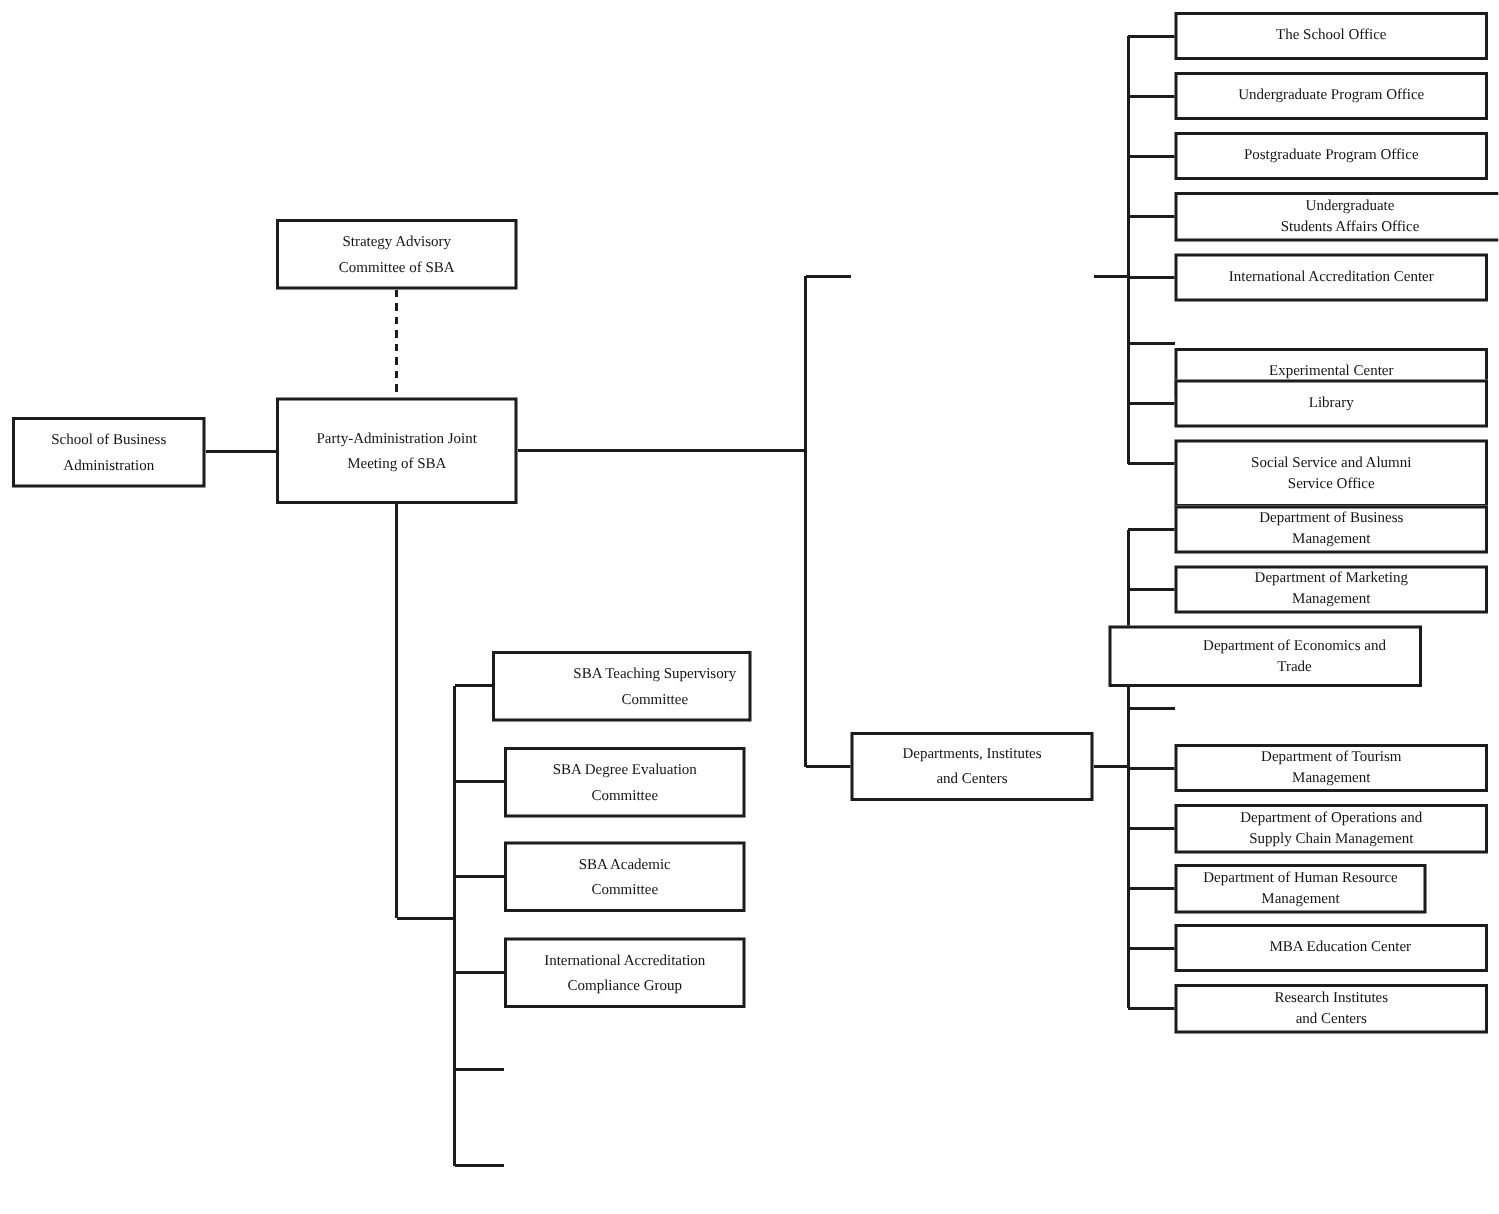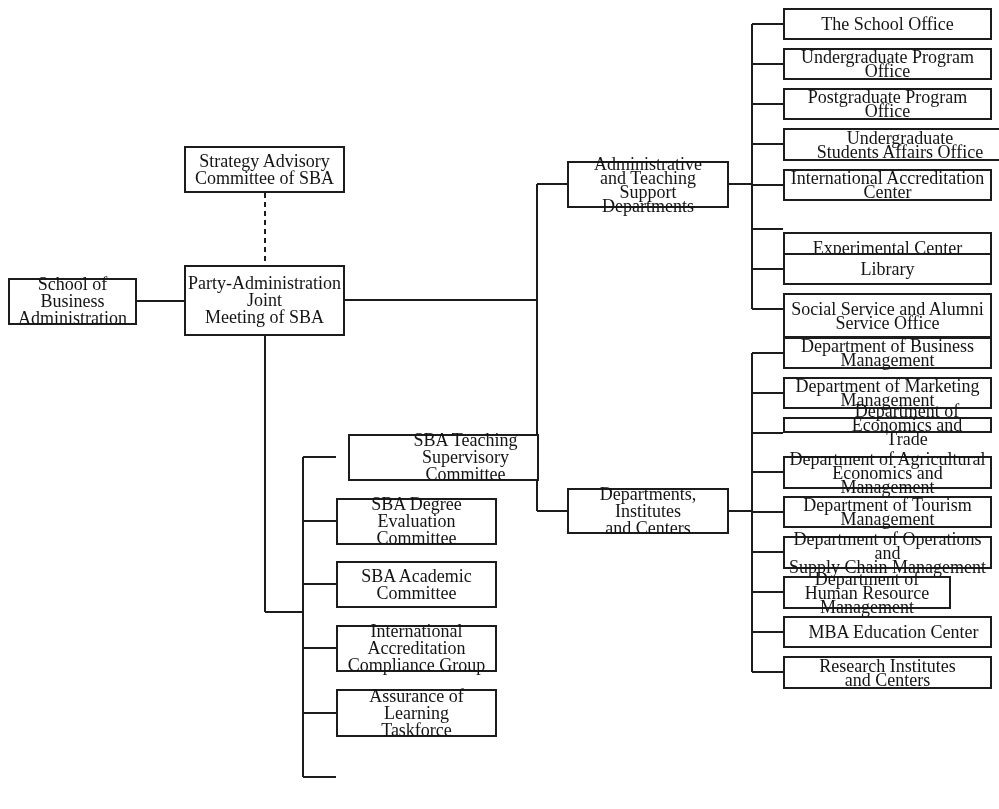--- a/index.html
+++ b/index.html
@@ -23,21 +23,21 @@
   }
   .box {
     position: absolute;
     box-sizing: border-box;
     border: 2px solid #1c1c1c;
     background: #ffffff;
     display: flex;
     align-items: center;
     justify-content: center;
     text-align: center;
-    font-size: 18px;
+    font-size: 10px;
     line-height: 14px;
   }
   .box.tall {
     line-height: 17px;
   }
   .box .lbl {
     white-space: pre-line;
     display: block;
     width: 100%;
     padding: 0 2px;
@@ -79,25 +79,20 @@
   <div class="box tall" style="left:184px; top:146px; width:161px; height:47px;">
     <span class="lbl">Strategy Advisory
 Committee of SBA</span>
   </div>
 
   <div class="box tall" style="left:184px; top:265px; width:161px; height:71px;">
     <span class="lbl">Party-Administration Joint
 Meeting of SBA</span>
   </div>
 
-  <div class="box" style="left:567px; top:161px; width:162px; height:47px;">
-    <span class="lbl">Administrative
-and Teaching Support
-Departments</span>
-  </div>
 
   <div class="box tall" style="left:567px; top:488px; width:162px; height:46px;">
     <span class="lbl">Departments, Institutes
 and Centers</span>
   </div>
 
   <div class="box" style="left:783px; top:8px; width:209px; height:32px;">
     <span class="lbl">The School Office</span>
   </div>
   <div class="box" style="left:783px; top:48px; width:209px; height:32px;">
@@ -125,27 +120,23 @@
   </div>
 
   <div class="box" style="left:783px; top:337px; width:209px; height:32px;">
     <span class="lbl">Department of Business
 Management</span>
   </div>
   <div class="box" style="left:783px; top:377px; width:209px; height:32px;">
     <span class="lbl">Department of Marketing
 Management</span>
   </div>
-  <div class="box" style="left:783px; top:417px; width:209px; height:16px;padding-left:39px;">
+  <div class="box" style="left:739px; top:417px; width:209px; height:41px;padding-left:39px;">
     <span class="lbl">Department of Economics and
 Trade</span>
-  </div>
-  <div class="box" style="left:783px; top:456px; width:209px; height:33px;">
-    <span class="lbl">Department of Agricultural
-Economics and Management</span>
   </div>
   <div class="box" style="left:783px; top:496px; width:209px; height:32px;">
     <span class="lbl">Department of Tourism
 Management</span>
   </div>
   <div class="box" style="left:783px; top:536px; width:209px; height:33px;">
     <span class="lbl">Department of Operations and
 Supply Chain Management</span>
   </div>
   <div class="box" style="left:783px; top:576px; width:168px; height:33px;">
@@ -153,34 +144,30 @@
 Management</span>
   </div>
   <div class="box" style="left:783px; top:616px; width:209px; height:32px;padding-left:12px;">
     <span class="lbl">MBA Education Center</span>
   </div>
   <div class="box" style="left:783px; top:656px; width:209px; height:33px;">
     <span class="lbl">Research Institutes
 and Centers</span>
   </div>
 
-  <div class="box tall" style="left:348px; top:434px; width:191px; height:47px;padding-left:44px;">
+  <div class="box tall" style="left:328px; top:434px; width:173px; height:47px;padding-left:44px;">
     <span class="lbl">SBA Teaching Supervisory
 Committee</span>
   </div>
   <div class="box tall" style="left:336px; top:498px; width:161px; height:47px;">
     <span class="lbl">SBA Degree Evaluation
 Committee</span>
   </div>
   <div class="box tall" style="left:336px; top:561px; width:161px; height:47px;">
     <span class="lbl">SBA Academic
 Committee</span>
   </div>
   <div class="box tall" style="left:336px; top:625px; width:161px; height:47px;">
     <span class="lbl">International Accreditation
 Compliance Group</span>
   </div>
-  <div class="box tall" style="left:336px; top:689px; width:161px; height:48px;">
-    <span class="lbl">Assurance of Learning
-Taskforce</span>
-  </div>
 
 </div>
 
 </body></html>

